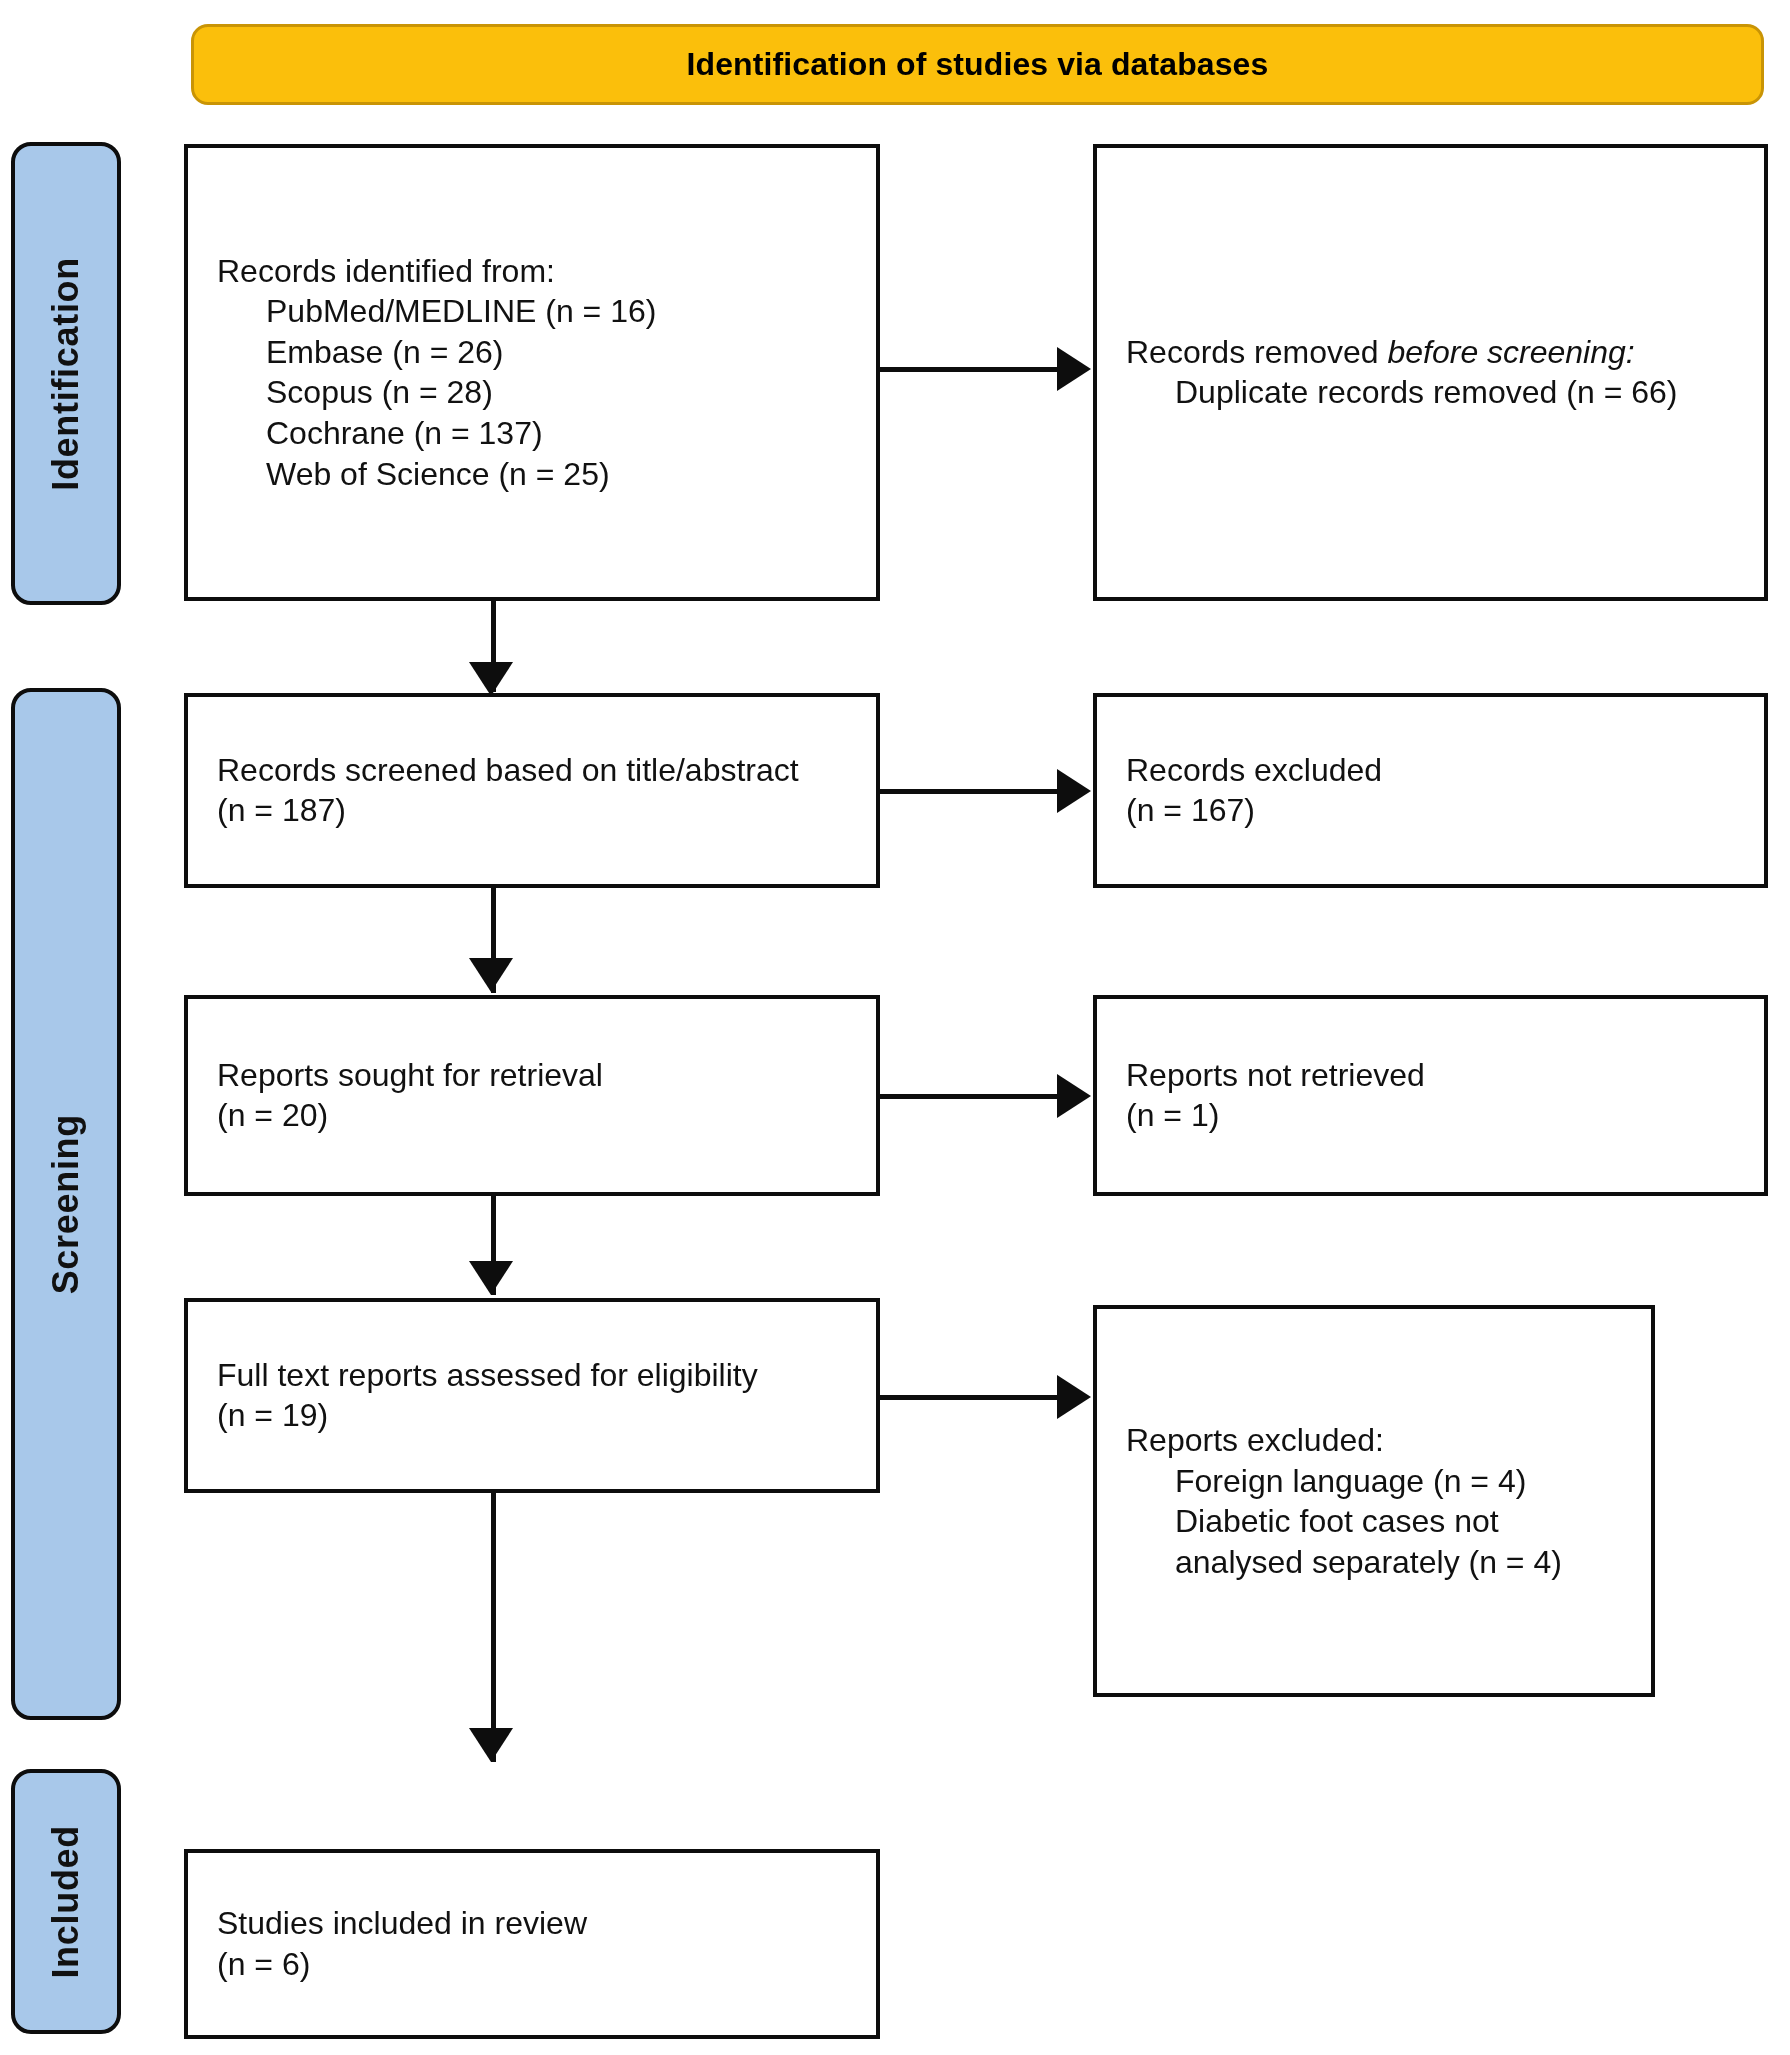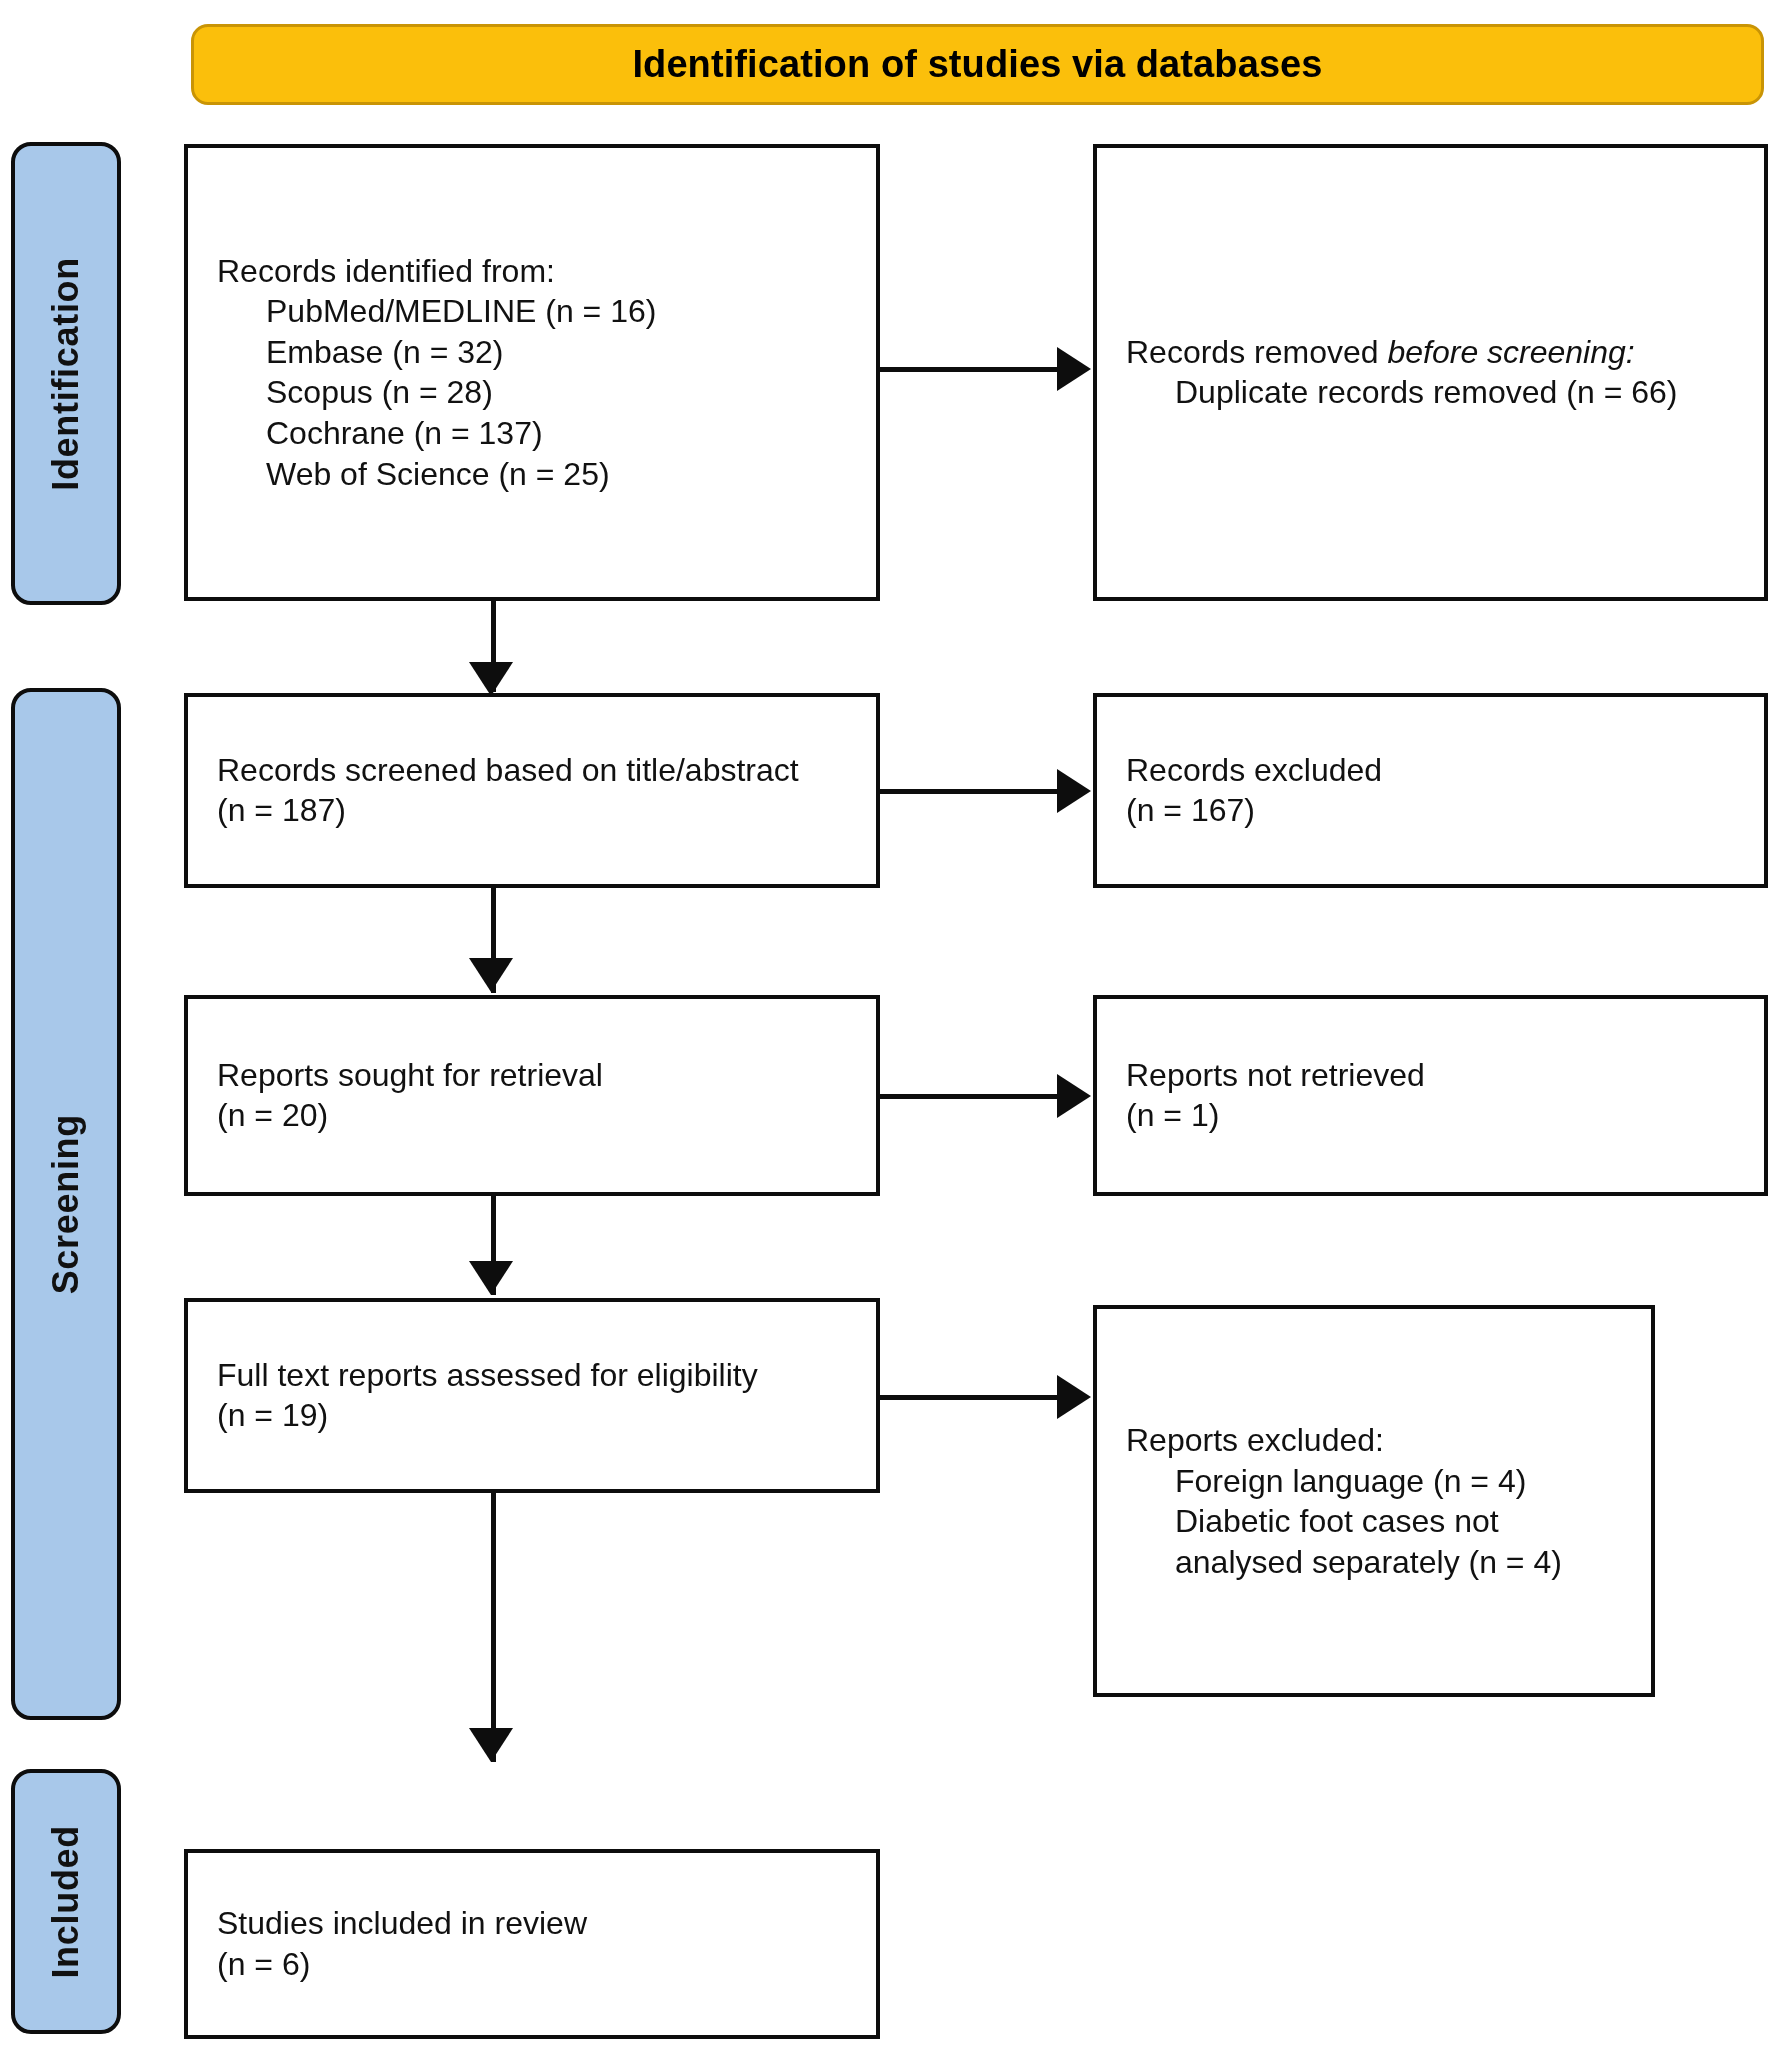--- a/index.html
+++ b/index.html
@@ -28,21 +28,21 @@
     height: 81px;
     background: #fbbf0b;
     border: 3.3px solid #c99405;
     border-radius: 17px;
     box-sizing: border-box;
     display: flex;
     align-items: center;
     justify-content: center;
   }
   .banner-text {
-    font-size: 38px;
+    font-size: 32px;
     font-weight: bold;
     color: #000000;
     letter-spacing: 0.1px;
     white-space: nowrap;
   }
 
   
   .stage-bar {
     position: absolute;
     background: #a8c8ea;
@@ -137,21 +137,21 @@
   </div>
 
   <div class="stage-bar" style="left:10.6px; top:1769px; width:110px; height:265px;">
     <span class="stage-label">Included</span>
   </div>
 
   <div class="box" style="left:184px; top:144px; width:696px; height:457px;">
     <div class="box-body">
       <div class="line">Records identified from:</div>
       <div class="line indent">PubMed/MEDLINE (n = 16)</div>
-      <div class="line indent">Embase (n = 32)</div>
+      <div class="line indent">Embase (n = 26)</div>
       <div class="line indent">Scopus (n = 28)</div>
       <div class="line indent">Cochrane (n = 137)</div>
       <div class="line indent">Web of Science (n = 25)</div>
     </div>
   </div>
 
   <div class="h-line" style="left:880px; top:367px; width:180px;"></div>
   <div class="h-arrow-head" style="left:1057px; top:347px;"></div>
 
   <div class="box" style="left:1093px; top:144px; width:675px; height:457px;">

